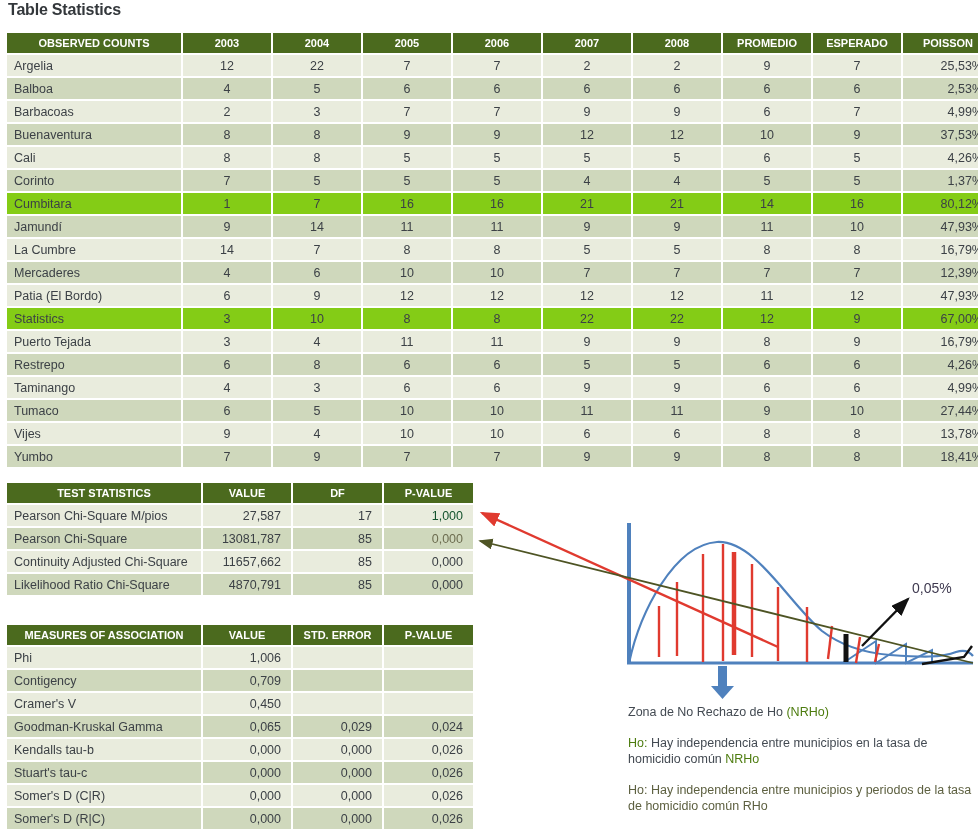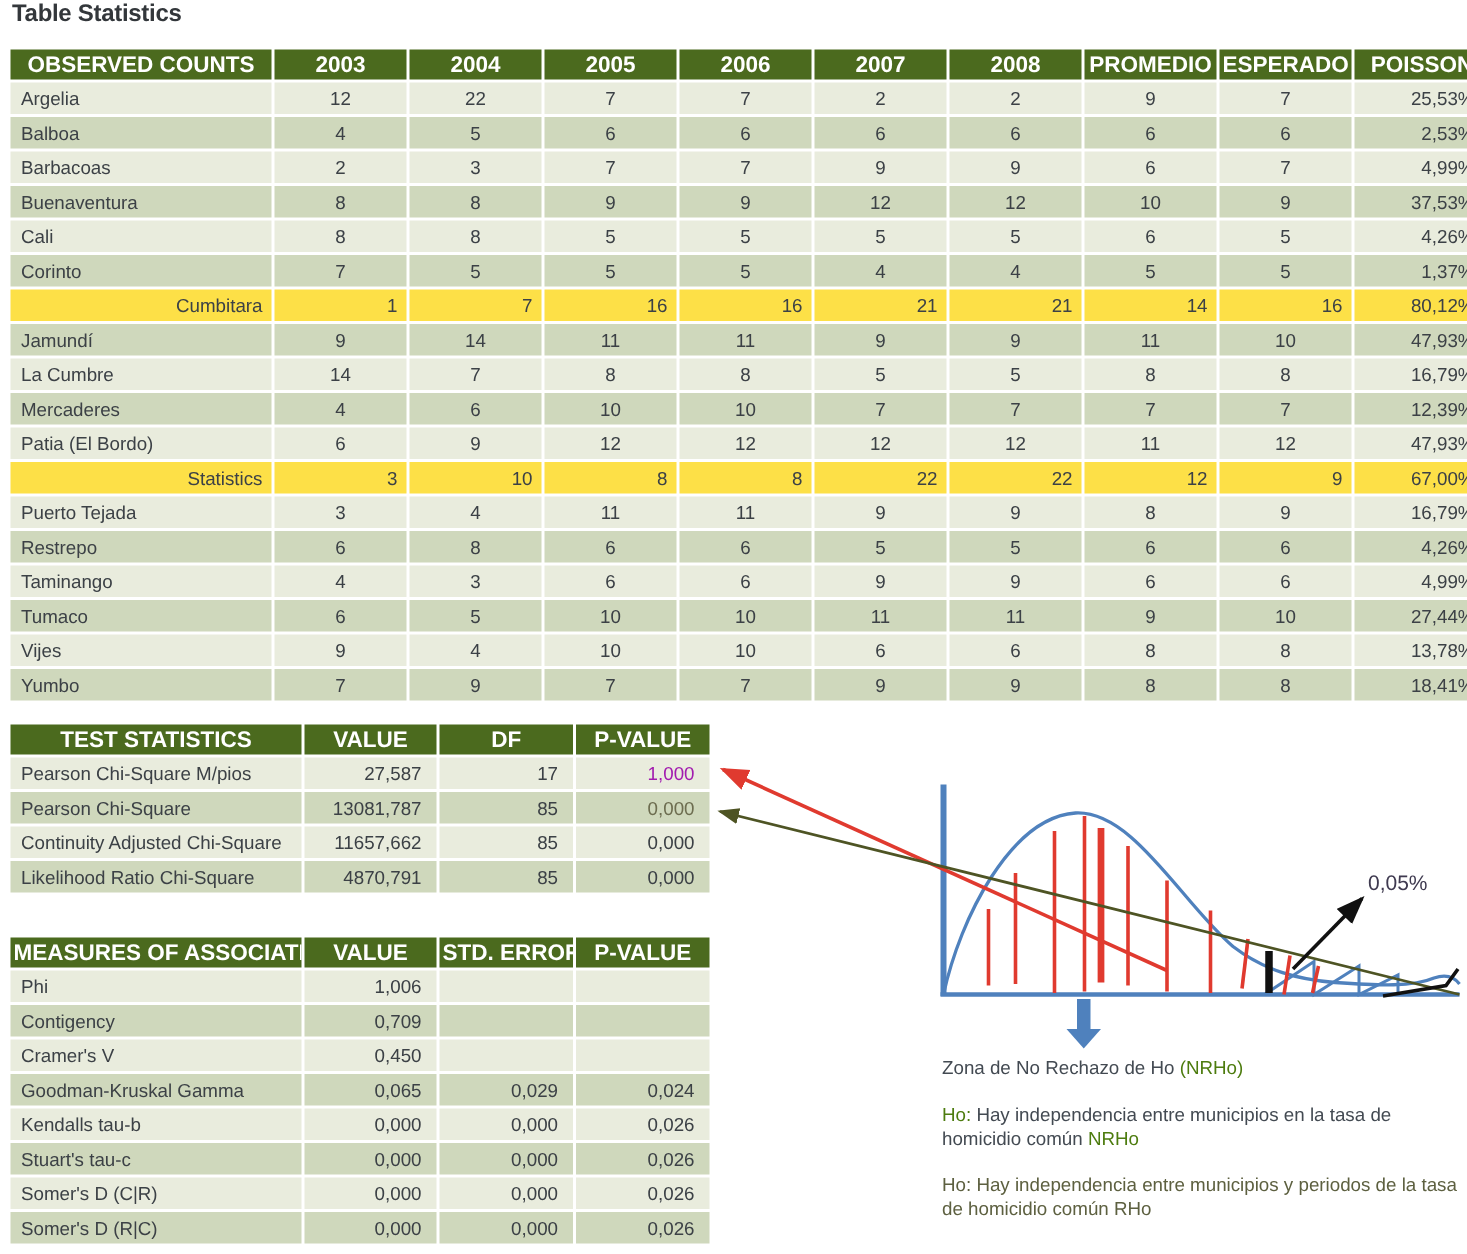--- a/index.html
+++ b/index.html
@@ -12,34 +12,34 @@
     position:absolute;left:8px;top:1px;
     font-size:16px;font-weight:bold;color:#33373b;letter-spacing:-0.2px;
   }
   
   table{
     border-collapse:separate;border-spacing:2px;table-layout:fixed;
     position:absolute;background:#ffffff;
   }
   th{
     background:#4b6a1e;color:#ffffff;
-    font-size:15px;font-weight:bold;height:20px;
+    font-size:11px;font-weight:bold;height:20px;
     text-align:center;padding:0 2px;white-space:nowrap;overflow:hidden;
   }
   td{
     font-size:12.5px;color:#3c4146;height:21px;
     padding:0 6px;white-space:nowrap;overflow:hidden;
   }
   tr.even td{background:#e9ecdd;}
   tr.odd  td{background:#cfd8bc;}
-  tr.hl   td{background:#fde047;text-align:right;}
+  tr.hl   td{background:#84cc16;}
   td.name{text-align:left;padding-left:7px;}
   td.num{text-align:center;}
   td.right{text-align:right;padding-right:10px;}
-  td.p-red{color:#a21caf;}
+  td.p-red{color:#14532d;}
   td.p-olive{color:#6d6d50;}
   #observed{left:5px;top:31px;width:968px;}
   #teststats{left:5px;top:481px;width:460px;}
   #measures{left:5px;top:623px;width:460px;}
   
   .diagram-svg{position:absolute;left:470px;top:500px;}
   .captions{
     position:absolute;left:628px;top:704px;width:352px;
     font-size:12.5px;line-height:16px;color:#434a52;
   }

